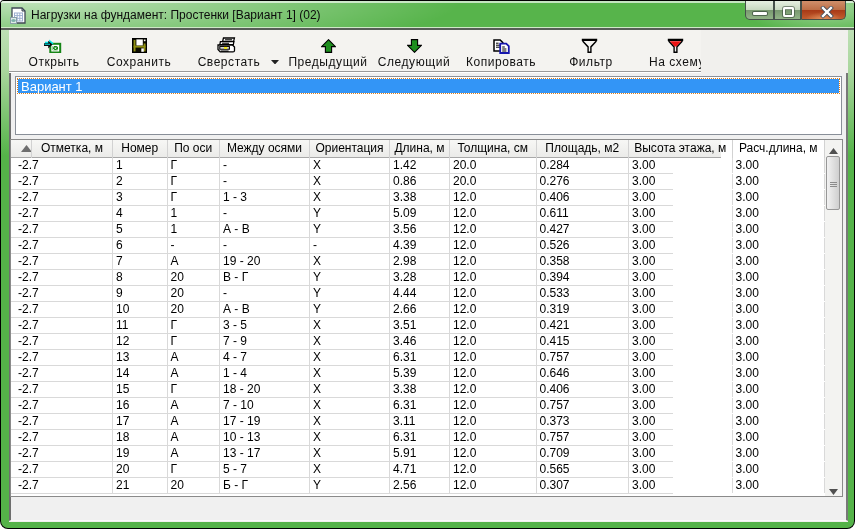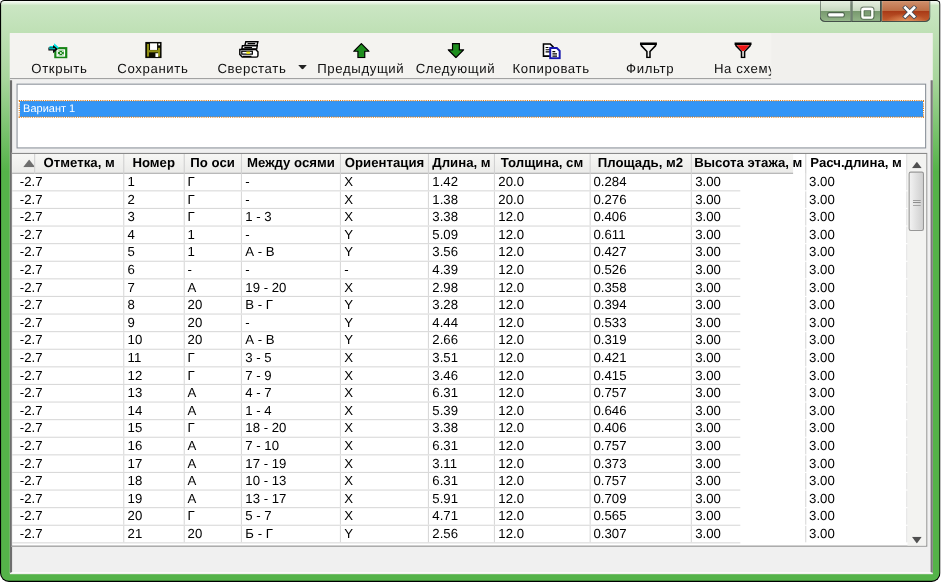--- a/index.html
+++ b/index.html
@@ -43,25 +43,25 @@
      border-bottom:1px solid #9a9a9a;box-shadow:0 1px 0 #ffffff;overflow:hidden;}
   .tbtn{position:absolute;top:0;height:42px;text-align:center;color:#111;font-size:12px;letter-spacing:0.55px;}
   .tbtn .ico{position:absolute;left:0;top:6px;width:100%;height:17px;display:flex;align-items:center;justify-content:center;}
   .tbtn .lbl{position:absolute;left:0;top:25px;width:100%;white-space:nowrap;}
   
   #panel{position:absolute;left:0;top:43px;width:839px;height:448px;background:#f0f0f0;
      border-left:2px solid #6e6e6e;border-right:2px solid #787878;border-bottom:1px solid #fafafa;}
   
   #listbox{position:absolute;left:4px;top:3px;width:827px;height:59px;background:#fff;border:1px solid #898f98;}
   #lbsel{position:absolute;left:1px;top:1px;right:1px;height:16px;background:#3395f6;
-     border:1px dotted #dd7c17;background-clip:padding-box;color:#fff;font-size:10px;line-height:15px;padding-left:3px;margin-top:13px;}
+     border:1px dotted #dd7c17;background-clip:padding-box;color:#fff;font-size:13px;line-height:15px;padding-left:3px;}
   
   #grid{position:absolute;left:-1px;top:66px;width:833px;height:358px;background:#fff;border:1px solid #8a8a8a;}
   #ghead{position:absolute;left:0;top:0;width:710px;height:18px;
-     background:linear-gradient(to bottom,#f7f7f5,#ebebe9);border-bottom:1px solid #a8a8a8;font-weight:bold;}
+     background:linear-gradient(to bottom,#f7f7f5,#ebebe9);border-bottom:1px solid #a8a8a8;}
   .hc{position:absolute;top:0;height:17.5px;border-right:1px solid #d2d2d2;font-size:12px;color:#000;
      text-align:center;line-height:16px;white-space:nowrap;overflow:hidden;}
   #gbody{position:absolute;left:0;top:18px;width:662px;}
   .row{position:relative;height:16px;border-bottom:1px solid #d9d9d9;}
   .dc{position:absolute;top:0;height:15px;border-right:1px solid #d9d9d9;font-size:12px;color:#000;
      line-height:15px;white-space:nowrap;overflow:hidden;padding-left:5px;}
   
   #vscroll{position:absolute;right:0;top:0;width:17px;height:356px;background:#f3f3f1;}
   #vs-up{position:absolute;top:0;left:0;width:17px;height:15px;text-align:center;}
   #vs-dn{position:absolute;bottom:0;left:0;width:17px;height:15px;text-align:center;}
@@ -71,20 +71,33 @@
      background:repeating-linear-gradient(to bottom,#8c8c8c 0 1px,transparent 1px 2px);}
   
   #status{position:absolute;left:-1px;bottom:0px;width:836px;height:22px;background:#f0f0f0;border-top:1px solid #a0a0a0;}
   #tab{position:absolute;left:1px;top:0px;width:170px;height:21px;background:#fafafa;
      border-right:1px solid #9a9a9a;font-size:11.5px;color:#000;line-height:20px;padding-left:7px;white-space:nowrap;overflow:hidden;}
 </style>
 </head>
 <body>
 <div id="win">
  <div id="frame">
+  <div id="titlebar">
+    <div id="title-ico"><svg width="17" height="17" viewBox="0 0 17 17">
+  <path d="M2 1 h10 l3 3 v12 h-13 z" fill="#fff" stroke="#3f4854" stroke-width="1.3"></path>
+  <path d="M12 1 l3 3 h-3 z" fill="#9aa8bb" stroke="#3c4450" stroke-width="1"></path>
+  <rect x="4.5" y="6" width="8" height="8" fill="none" stroke="#9db0d0" stroke-width="1"></rect>
+  <path d="M7.2 6 v8 M9.8 6 v8 M4.5 8.6 h8 M4.5 11.3 h8" stroke="#9db0d0" stroke-width="1"></path>
+  <rect x="0.5" y="10.5" width="6" height="6" fill="#dfe9e7" stroke="#8aa0a8"></rect>
+  <ellipse cx="3.5" cy="13.5" rx="2.2" ry="1.6" fill="#7fb2ac"></ellipse>
+</svg></div>
+    <div id="title-text">Нагрузки на фундамент: Простенки [Вариант 1] (02)</div>
+    <div class="lightline"></div>
+    <div class="darkline"></div>
+  </div>
   <div class="capbtn" id="btn-min">
         <div class="bar"></div>
       </div>
   <div class="capbtn" id="btn-max">
         <div class="box"></div>
       </div>
   <div class="capbtn" id="btn-close">
         <div class="x"><svg width="14" height="13" viewBox="0 0 14 13">
   <path d="M3 2 L11 10 M11 2 L3 10" stroke="#414c59" stroke-width="4" stroke-linecap="square"></path>
   <path d="M3 2 L11 10 M11 2 L3 10" stroke="#fff" stroke-width="2.4" stroke-linecap="square"></path>
@@ -240,21 +253,21 @@
                 <div class="dc" style="left:525.5px;width:92.5px;padding-left:3px">0.284</div>
                 <div class="dc" style="left:618px;width:103.5px;padding-left:3px">3.00</div>
                 <div class="dc" style="left:721.5px;width:92.5px;padding-left:3px">3.00</div>
               </div>
               <div class="row">
                 <div class="dc" style="left:0px;width:102px;padding-left:7px">-2.7</div>
                 <div class="dc" style="left:102px;width:54.5px;padding-left:3px">2</div>
                 <div class="dc" style="left:156.5px;width:52.5px;padding-left:3px">Г</div>
                 <div class="dc" style="left:209px;width:90px;padding-left:3px">-</div>
                 <div class="dc" style="left:299px;width:80px;padding-left:3px">X</div>
-                <div class="dc" style="left:379px;width:60px;padding-left:3px">1.38</div>
+                <div class="dc" style="left:379px;width:60px;padding-left:3px">0.86</div>
                 <div class="dc" style="left:439px;width:86.5px;padding-left:3px">20.0</div>
                 <div class="dc" style="left:525.5px;width:92.5px;padding-left:3px">0.276</div>
                 <div class="dc" style="left:618px;width:103.5px;padding-left:3px">3.00</div>
                 <div class="dc" style="left:721.5px;width:92.5px;padding-left:3px">3.00</div>
               </div>
               <div class="row">
                 <div class="dc" style="left:0px;width:102px;padding-left:7px">-2.7</div>
                 <div class="dc" style="left:102px;width:54.5px;padding-left:3px">3</div>
                 <div class="dc" style="left:156.5px;width:52.5px;padding-left:3px">Г</div>
                 <div class="dc" style="left:209px;width:90px;padding-left:3px">1 - 3</div>

